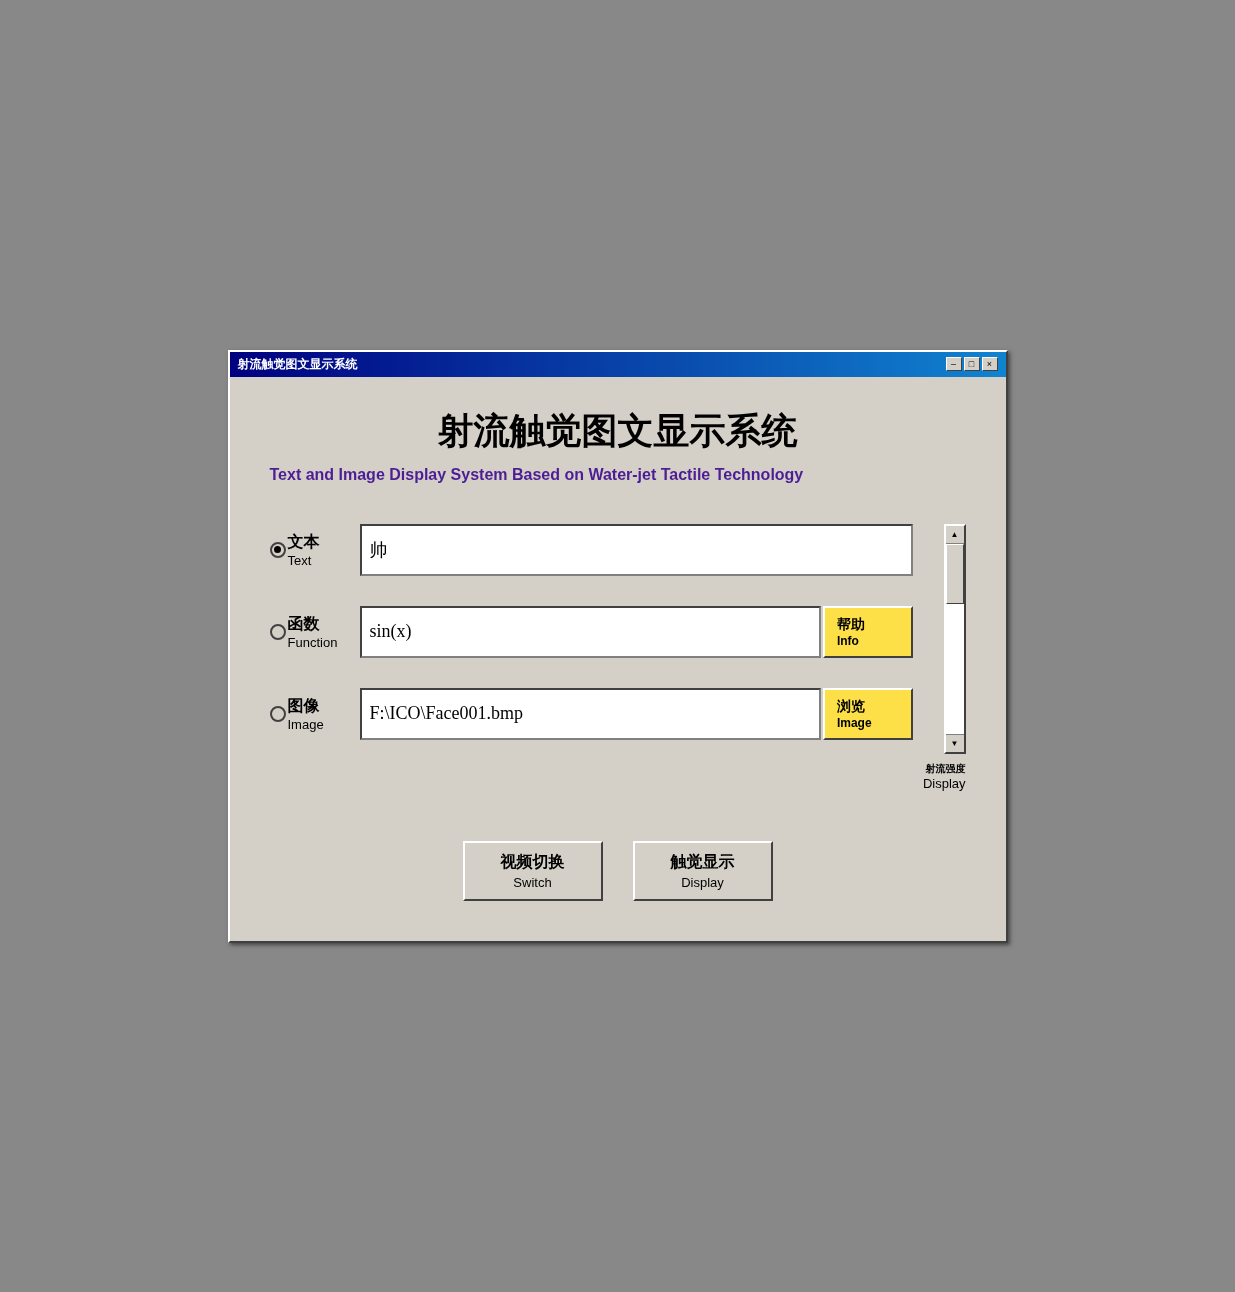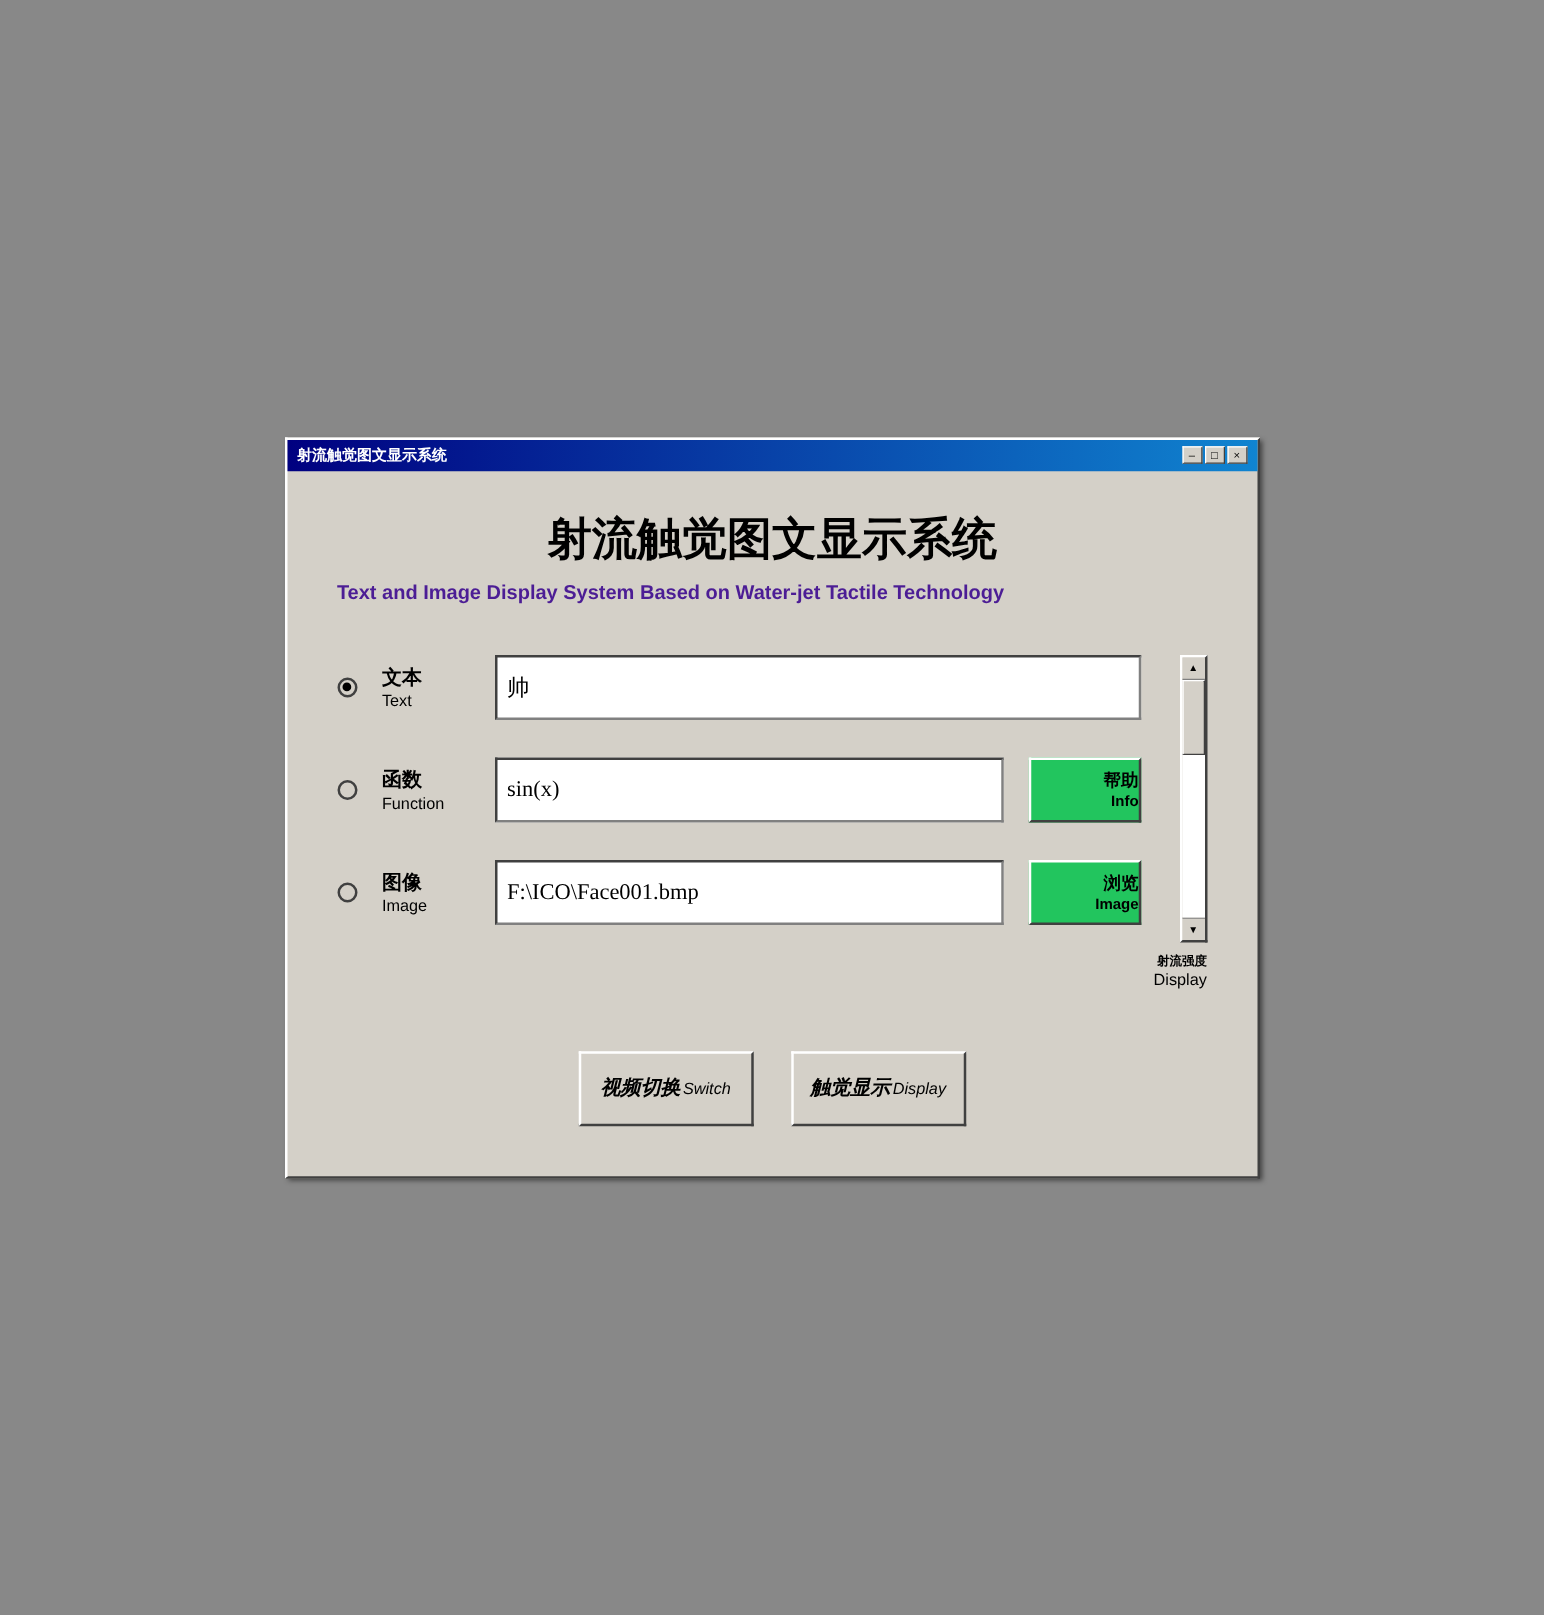--- a/index.html
+++ b/index.html
@@ -93,21 +93,21 @@
     .form-rows {
       flex: 1;
       display: flex;
       flex-direction: column;
       gap: 30px;
     }
 
     .form-row {
       display: flex;
       align-items: center;
-      gap: 20px;
+      gap: 2px;
     }
 
     .radio-btn {
       width: 16px;
       height: 16px;
       border-radius: 50%;
       border: 2px solid #404040;
       background: #d4d0c8;
       display: flex;
       align-items: center;
@@ -156,31 +156,31 @@
       outline: none;
     }
 
     .input-field-text {
       height: 52px;
     }
 
     .btn-classic {
       width: 90px;
       height: 52px;
-      background: #22c55e;
+      background: #fde047;
       border: 2px solid #fff;
       border-right-color: #404040;
       border-bottom-color: #404040;
       cursor: pointer;
       font-family: 'SimHei', 'STHeiti', Arial, sans-serif;
       font-size: 14px;
       font-weight: bold;
       display: flex;
       flex-direction: column;
-      align-items: flex-end;
+      align-items: flex-start;
       justify-content: center;
       flex-shrink: 0;
       padding-left: 12px;
     }
 
     .btn-cn {
       font-size: 14px;
       font-family: 'SimHei', 'STHeiti', sans-serif;
     }
 
@@ -267,25 +267,24 @@
 
     .bottom-btn {
       width: 140px;
       height: 60px;
       background: #d4d0c8;
       border: 2px solid #fff;
       border-right-color: #404040;
       border-bottom-color: #404040;
       cursor: pointer;
       display: flex;
-      flex-direction: row;
+      flex-direction: column;
       align-items: center;
       justify-content: center;
       gap: 2px;
-      font-style: italic;
     }
 
     .bottom-btn .btn-cn {
       font-size: 16px;
       font-family: 'SimHei', 'STHeiti', sans-serif;
       font-weight: bold;
     }
 
     .bottom-btn .btn-en {
       font-size: 13px;

